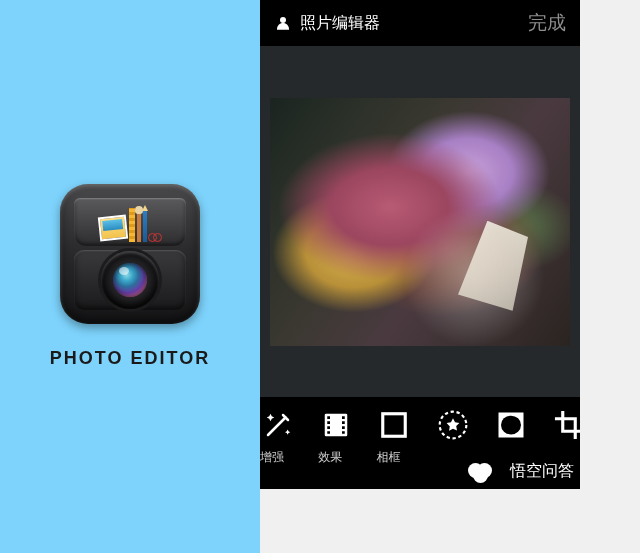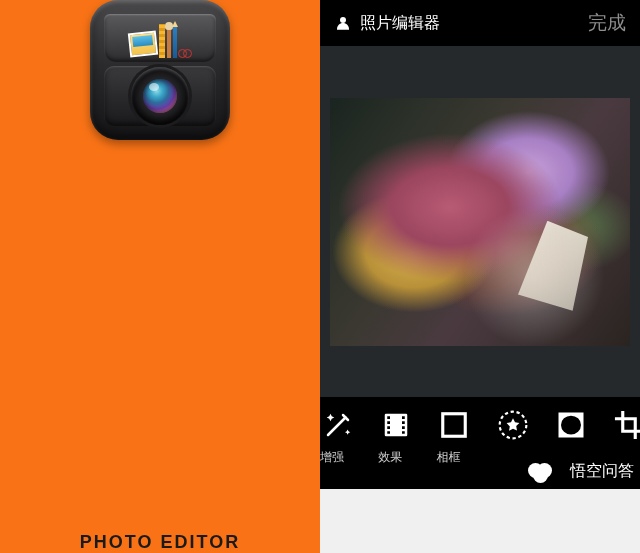--- a/index.html
+++ b/index.html
@@ -6,27 +6,27 @@
     body {
       width: 640px;
       height: 553px;
       display: flex;
       font-family: -apple-system, "Helvetica Neue", Arial, sans-serif;
       overflow: hidden;
       background: #f0f0f0;
     }
     
     .left-panel {
-      width: 320px;
+      width: 260px;
       height: 553px;
-      background: #f97316;
+      background: #7dd3fc;
       display: flex;
       flex-direction: column;
       align-items: center;
-      justify-content: space-between;
+      justify-content: center;
     }
     .app-icon {
       width: 140px;
       height: 140px;
       border-radius: 28px;
       background: linear-gradient(180deg,#4a4a4c 0%,#2c2c2e 45%,#151517 100%);
       box-shadow: inset 0 2px 4px rgba(255,255,255,.25), inset 0 -4px 12px rgba(0,0,0,.6), 0 4px 10px rgba(0,0,0,.35);
       position: relative;
       overflow: hidden;
     }

